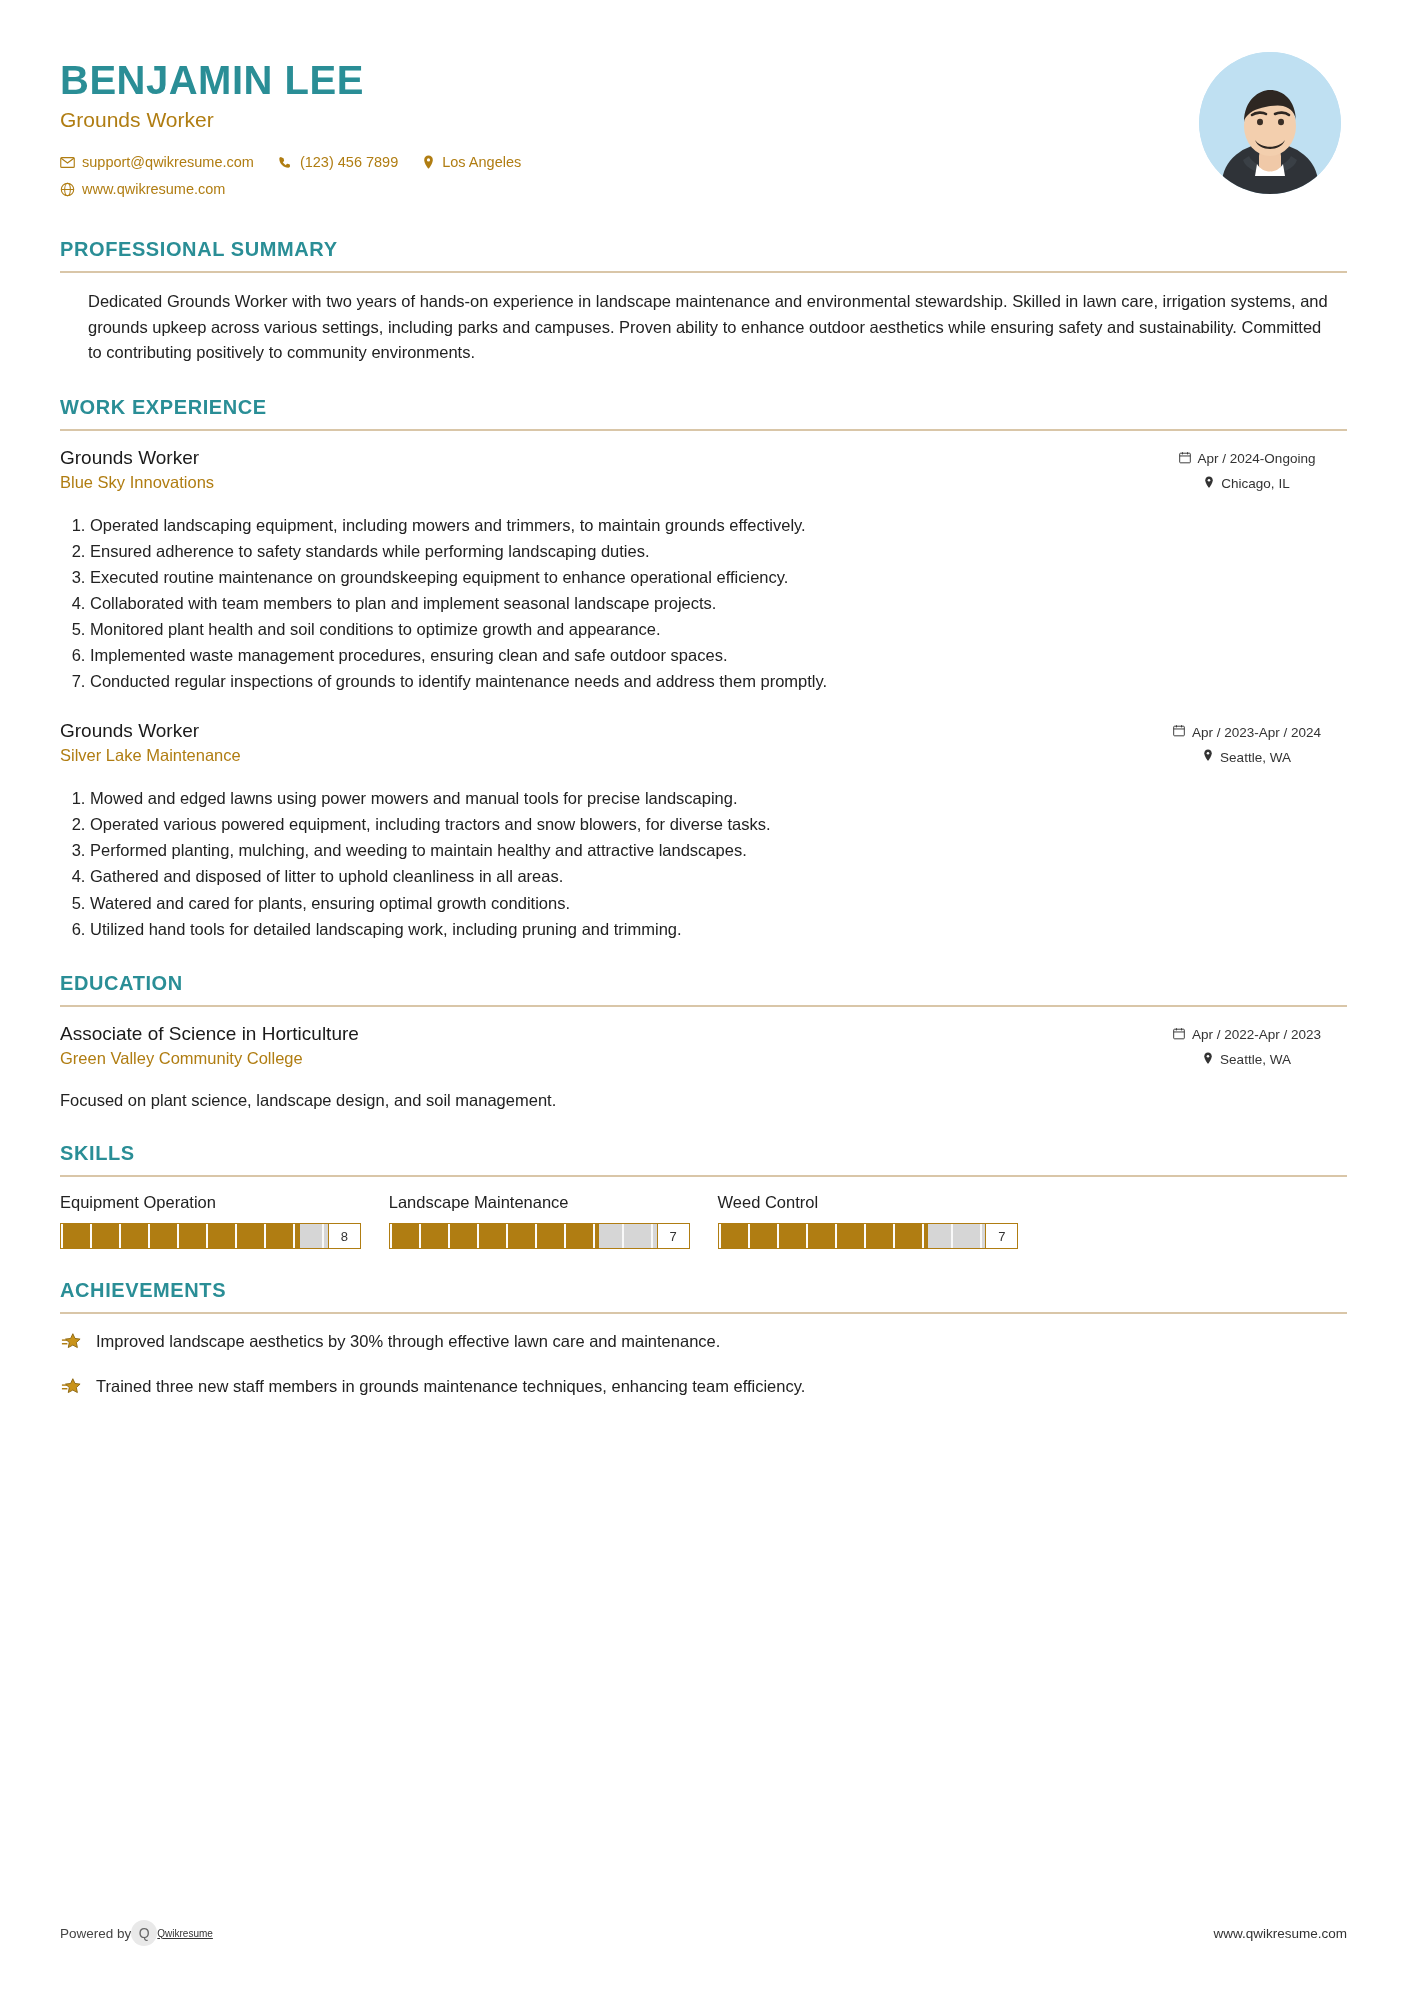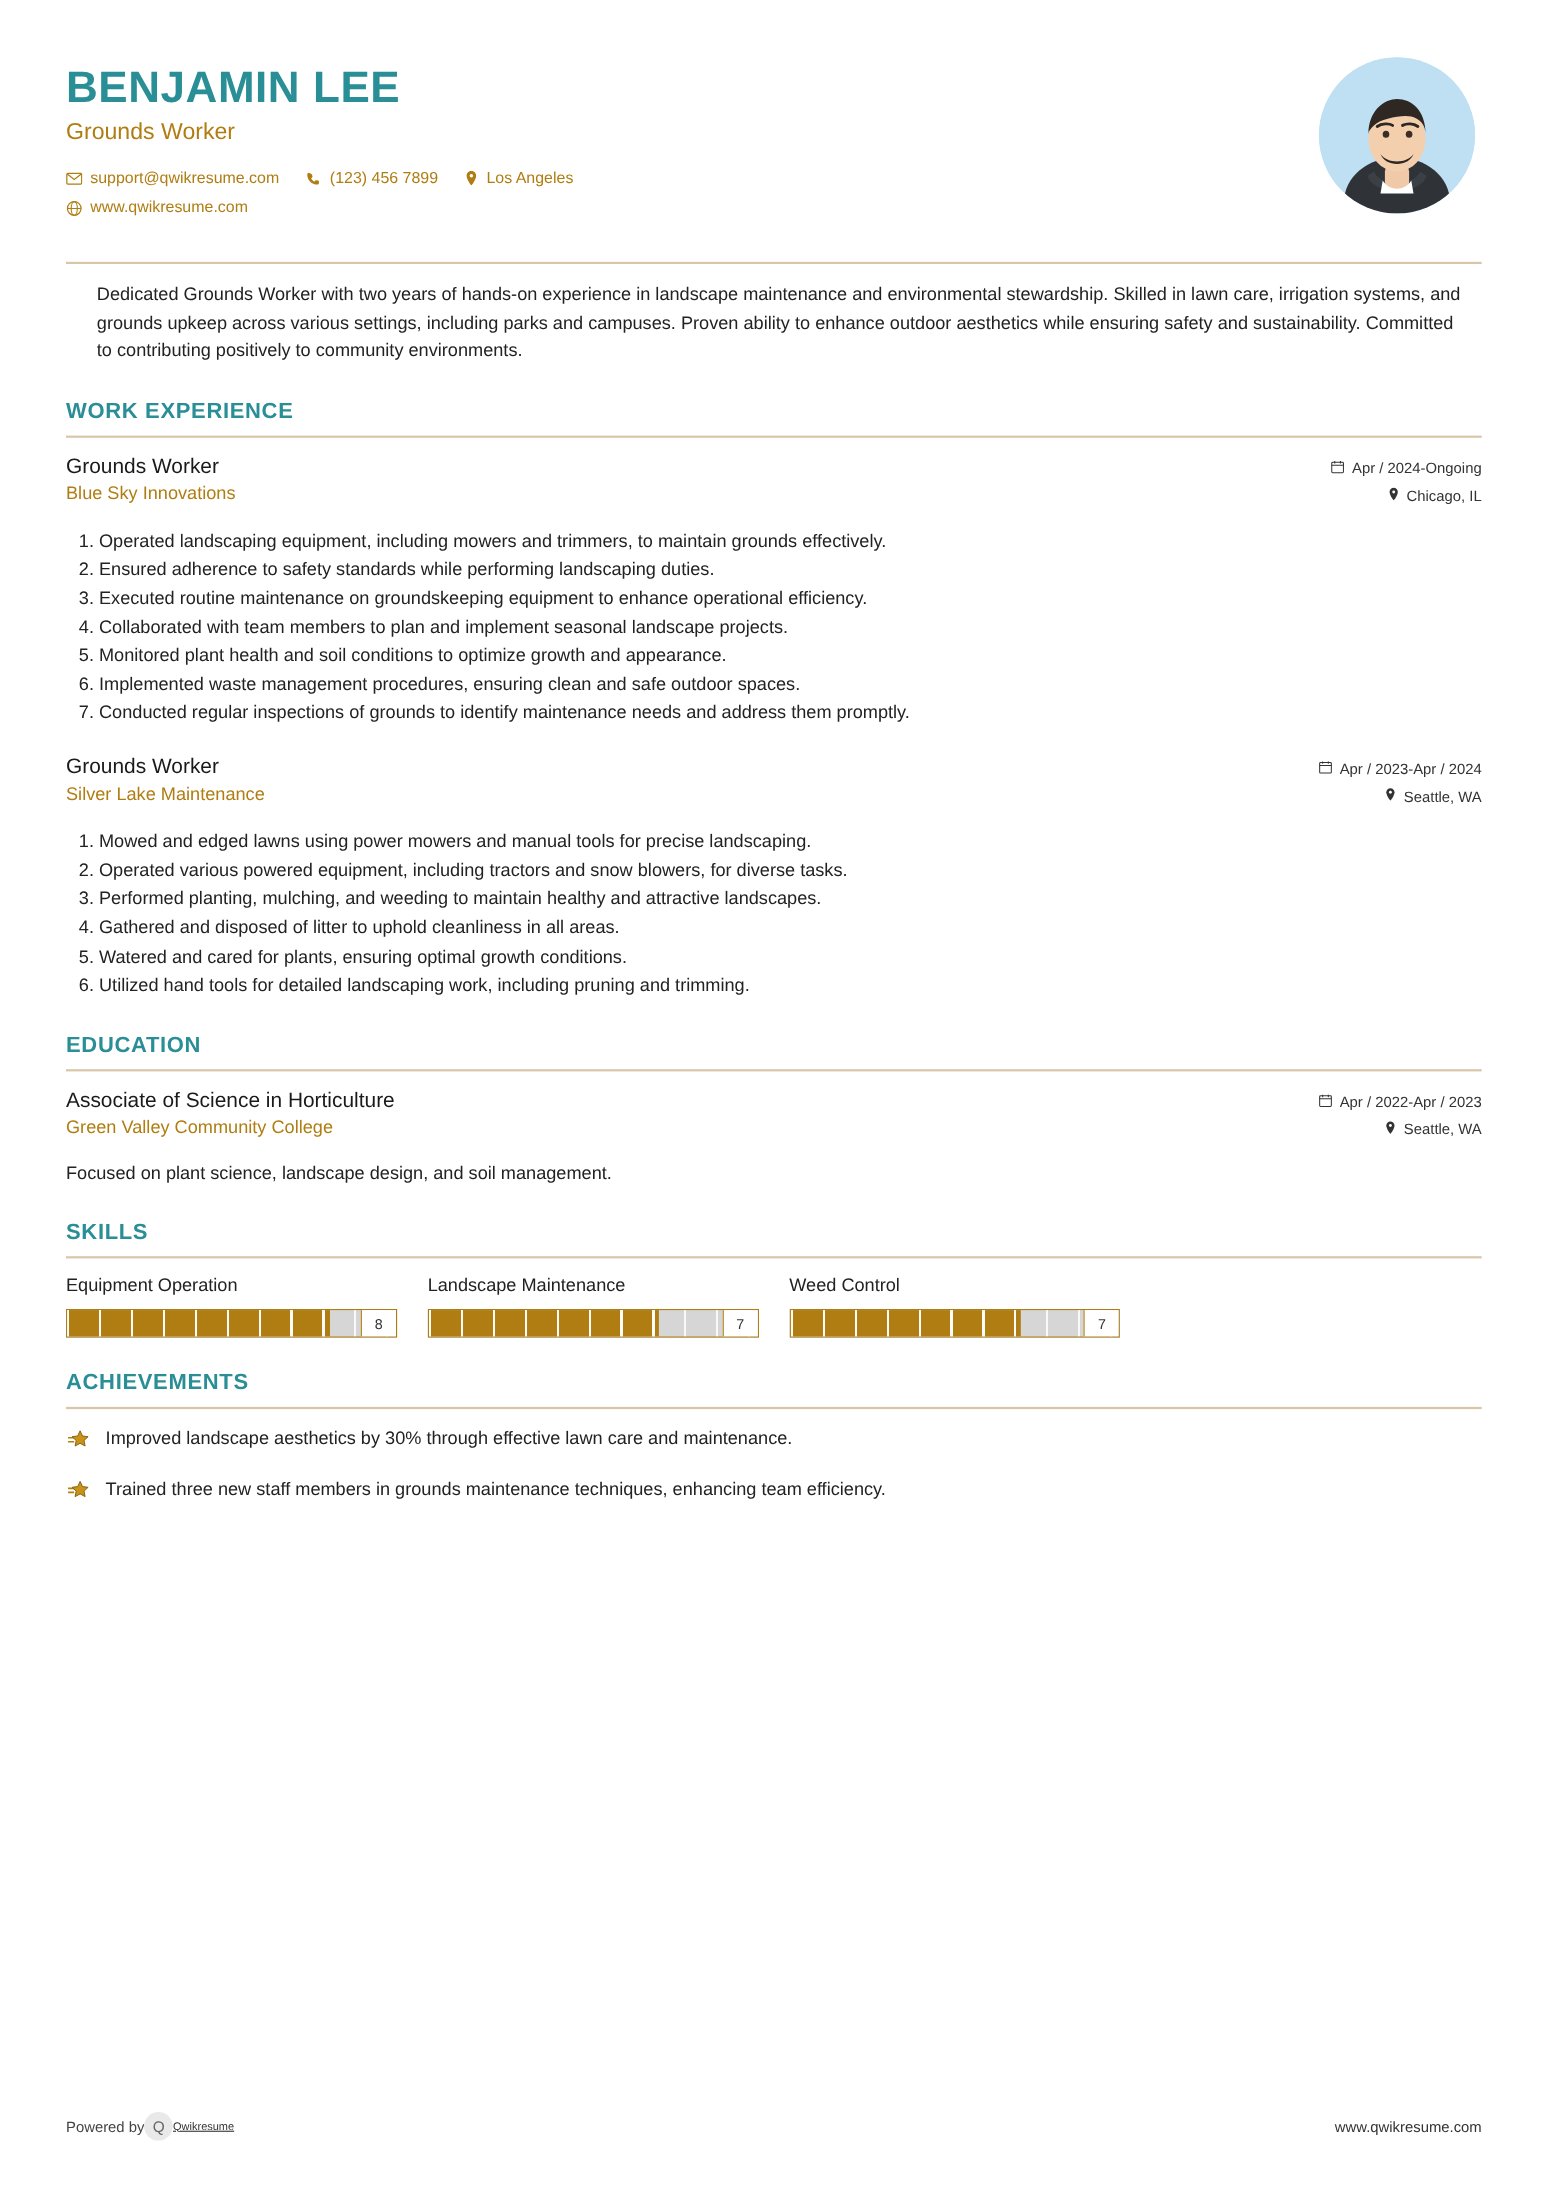--- a/index.html
+++ b/index.html
@@ -112,21 +112,21 @@
   .entry-org {
     font-size: 16.5px;
     color: #b07d12;
     margin: 0;
   }
   .entry-meta { text-align: right; padding-top: 4px; min-width: 200px; }
   .meta-line {
     font-size: 13.5px;
     color: #333;
     display: flex;
-    justify-content: flex-end;
+    justify-content: center;
     align-items: center;
     gap: 7px;
     margin-bottom: 9px;
     white-space: nowrap;
   }
   .bullets {
     margin: 12px 0 0 0;
     padding-left: 30px;
     list-style: decimal;
   }
@@ -308,20 +308,21 @@
           <ellipse cx="61" cy="70" rx="3" ry="3.2" fill="#3a2e25"></ellipse>
           <ellipse cx="82" cy="70" rx="3" ry="3.2" fill="#3a2e25"></ellipse>
           <path d="M53 63 C57 60 64 60 67 62" stroke="#2e2722" stroke-width="2.6" fill="none" stroke-linecap="round"></path>
           <path d="M76 62 C80 60 86 60 90 63" stroke="#2e2722" stroke-width="2.6" fill="none" stroke-linecap="round"></path>
         </g>
       </svg>
     </div>
   </div>
 
   <div class="section">
+    <div class="section-title">PROFESSIONAL SUMMARY</div>
     <div class="rule"></div>
     <div class="summary-text">Dedicated Grounds Worker with two years of hands-on experience in landscape maintenance and environmental stewardship. Skilled in lawn care, irrigation systems, and grounds upkeep across various settings, including parks and campuses. Proven ability to enhance outdoor aesthetics while ensuring safety and sustainability. Committed to contributing positively to community environments.</div>
   </div>
 
   <div class="section">
     <div class="section-title">WORK EXPERIENCE</div>
     <div class="rule"></div>
 
     <div class="entry">
       <div class="entry-head">

